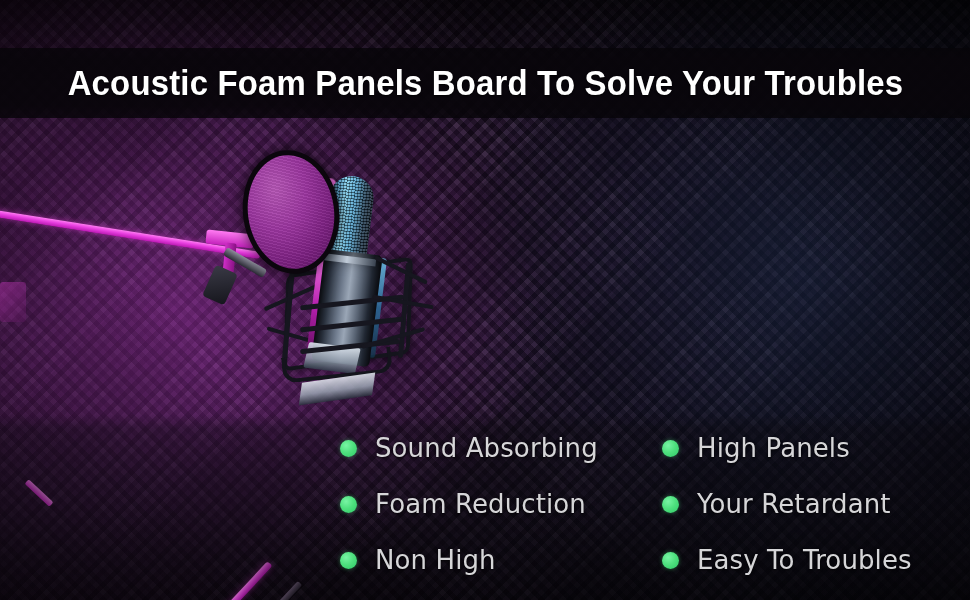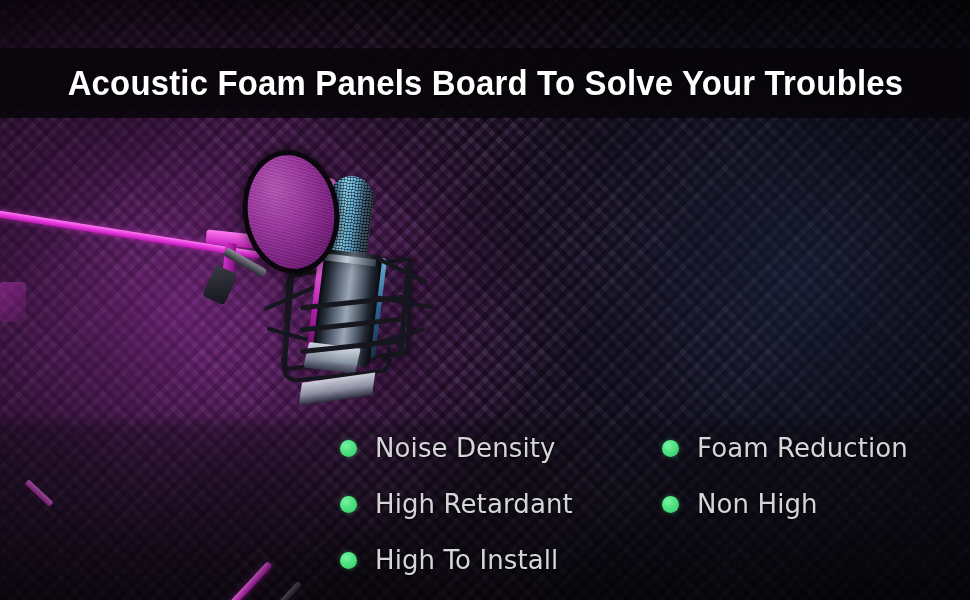--- a/index.html
+++ b/index.html
@@ -449,36 +449,40 @@
   <div class="title-bar">
     <div class="title-text">Acoustic Foam Panels Board To Solve Your Troubles</div>
   </div>
 
   <div class="features-scrim"></div>
 
   <div class="features">
 
     <div class="feature">
       <span class="bullet"></span>
-      <span class="feature-label">Noise Density</span>
+      <span class="feature-label">Sound Absorbing</span>
+    </div>
+    <div class="feature">
+      <span class="bullet"></span>
+      <span class="feature-label">High Panels</span>
     </div>
 
     <div class="feature">
       <span class="bullet"></span>
       <span class="feature-label">Foam Reduction</span>
     </div>
     <div class="feature">
       <span class="bullet"></span>
-      <span class="feature-label">High Retardant</span>
+      <span class="feature-label">Your Retardant</span>
     </div>
 
     <div class="feature">
       <span class="bullet"></span>
       <span class="feature-label">Non High</span>
     </div>
     <div class="feature">
       <span class="bullet"></span>
-      <span class="feature-label">High To Install</span>
+      <span class="feature-label">Easy To Troubles</span>
     </div>
 
   </div>
 
 </div>
 
 </body></html>

